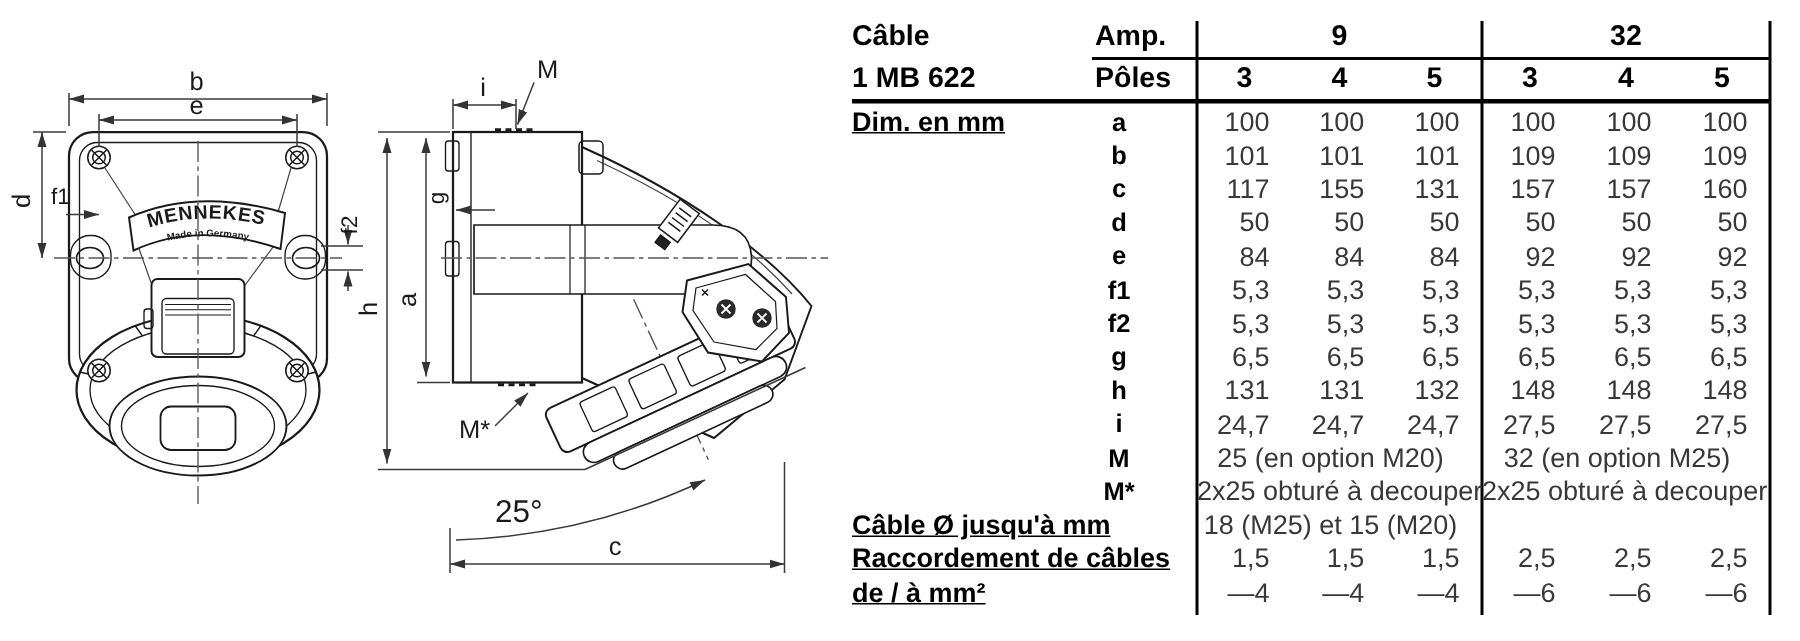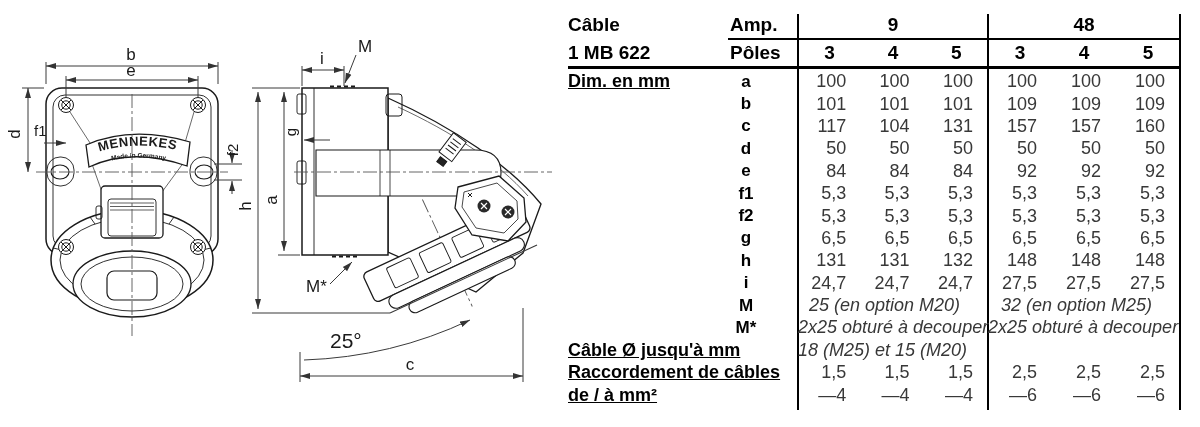--- a/index.html
+++ b/index.html
@@ -19,21 +19,21 @@
   .trow.hdr{height:28px;}
   .cell{white-space:nowrap;line-height:1;}
   .lbl{font-weight:700;font-size:18px;color:#000;text-decoration:underline;}
   .hlbl{font-weight:700;font-size:19px;color:#000;}
   .letter{font-weight:700;font-size:17px;text-align:center;padding-right:34px;color:#000;}
   .colhead{font-weight:700;font-size:19px;text-align:center;color:#000;}
   .amp{font-weight:700;font-size:19px;padding-left:2px;}
   .val{font-size:18px;color:#383838;text-align:right;padding-right:15px;
        font-stretch:normal;}
   .sp3{grid-column:span 3;}
-  .ctr{padding-right:28px;font-style:italic;}
+  .ctr{text-align:center;padding-right:12px;}
   #tbody{margin-top:4px;}
   svg text{font-family:"Liberation Sans",sans-serif;fill:#1a1a1a;}
 </style>
 </head>
 <body>
 
 <div id="page">
 
   <svg id="drawing" viewBox="0 0 560 427">
     <defs>
@@ -197,21 +197,21 @@
     <div class="rule v2"></div>
     <div class="rule v3"></div>
     <div class="rule h1"></div>
     <div class="rule h2"></div>
 
     <div id="tbl">
       <div class="trow hdr">
         <div class="cell hlbl">Câble</div>
         <div class="cell amp">Amp.</div>
         <div class="cell colhead sp3">9</div>
-        <div class="cell colhead sp3">48</div>
+        <div class="cell colhead sp3">32</div>
       </div>
       <div class="trow hdr">
         <div class="cell hlbl">1 MB 622</div>
         <div class="cell amp">Pôles</div>
         <div class="cell colhead">3</div>
         <div class="cell colhead">4</div>
         <div class="cell colhead">5</div>
         <div class="cell colhead">3</div>
         <div class="cell colhead">4</div>
         <div class="cell colhead">5</div>
@@ -234,21 +234,21 @@
             <div class="cell val">101</div>
             <div class="cell val">101</div>
             <div class="cell val">109</div>
             <div class="cell val">109</div>
             <div class="cell val">109</div>
           </div>
           <div class="trow">
             <div class="cell lbl"></div>
             <div class="cell letter">c</div>
             <div class="cell val">117</div>
-            <div class="cell val">104</div>
+            <div class="cell val">155</div>
             <div class="cell val">131</div>
             <div class="cell val">157</div>
             <div class="cell val">157</div>
             <div class="cell val">160</div>
           </div>
           <div class="trow">
             <div class="cell lbl"></div>
             <div class="cell letter">d</div>
             <div class="cell val">50</div>
             <div class="cell val">50</div>

